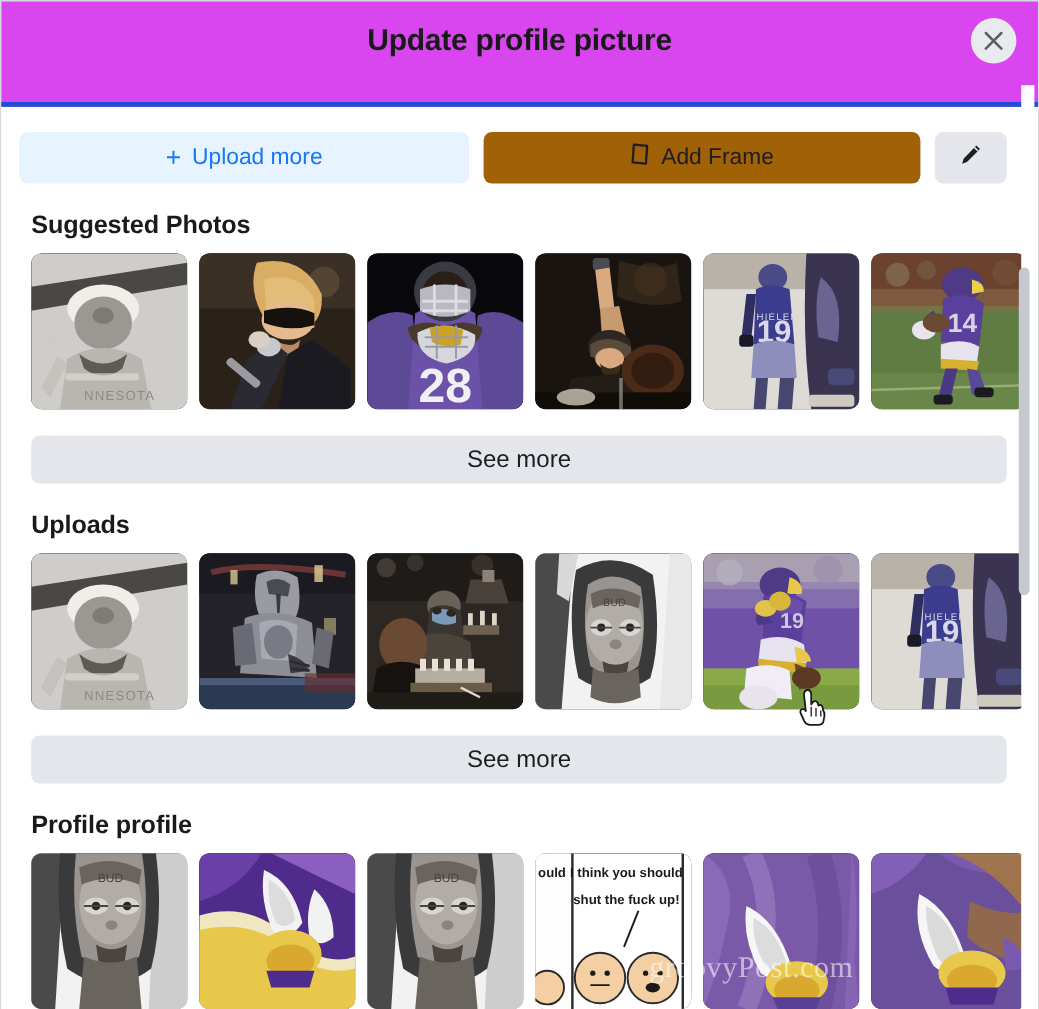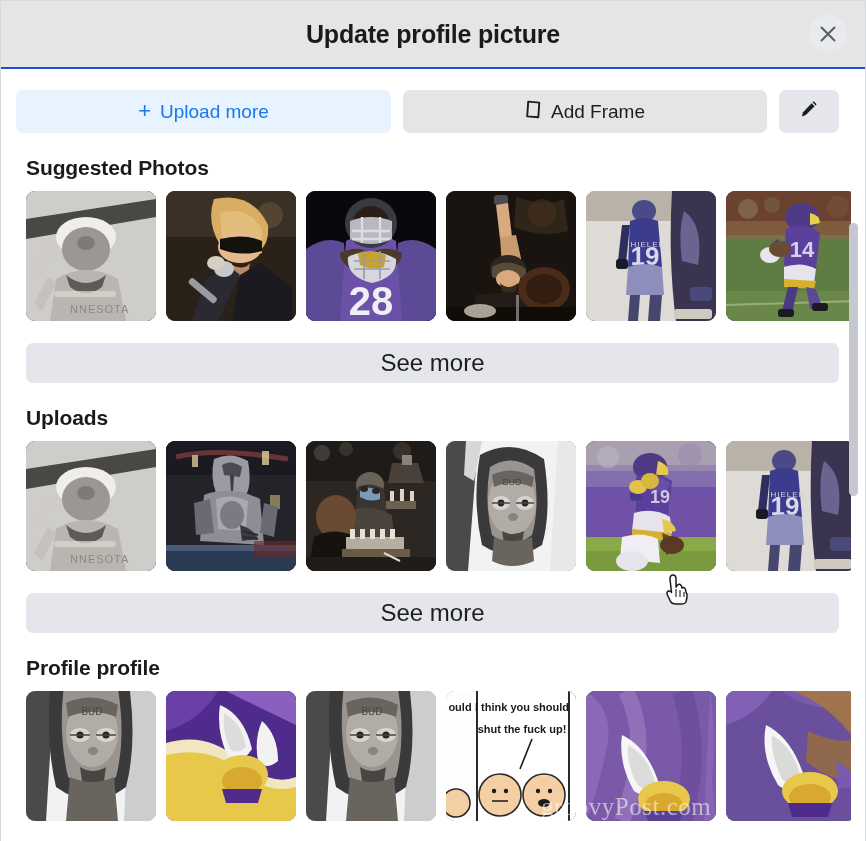--- a/index.html
+++ b/index.html
@@ -16,23 +16,23 @@
     width: 866px; height: 841px;
     background: #ffffff;
     border: 1px solid #d6d9de;
     border-bottom: none;
     overflow: hidden;
   }
 
   
   #header {
     position: relative;
-    height: 68px;
-    border-bottom: 2px solid #1d4ed8;
-    background: #e5e5e5;
+    height: 88px;
+    border-bottom: 4px solid #1d4ed8;
+    background: #d946ef;
   }
   #dialog-title {
     position: absolute;
     left: 0; right: 0; top: 19px;
     text-align: center;
     font-size: 25px;
     font-weight: bold;
     color: #1a1a1a;
     letter-spacing: -0.2px;
   }
@@ -86,21 +86,21 @@
   }
   #upload-photo-button .plus {
     font-size: 22px;
     font-weight: 400;
     line-height: 1;
     position: relative;
     top: -1px;
   }
   #add-frame-button {
     flex: 1 1 auto;
-    background: #e5e5e5;
+    background: #a16207;
     color: #1c1e21;
     justify-content: center;
   }
   #edit-button {
     flex: 0 0 60px;
     background: #e4e6eb;
     color: #1c1e21;
   }
   .icon-frame, .icon-pencil { display: block; }
 
@@ -129,21 +129,21 @@
   .thumb svg { display: block; width: 130px; height: 130px; }
 
   #see-more-suggested, #see-more-uploads {
     margin-top: 22px;
     width: 100%;
     height: 40px;
     background: #e4e6eb;
     border: none;
     border-radius: 7px;
     font-family: "Liberation Sans", sans-serif;
-    font-size: 24px;
+    font-size: 20px;
     color: #1c1e21;
     cursor: pointer;
   }
 
   
   #profile-pictures-grid .thumb { height: 130px; }
 
   
   #cursor {
     position: absolute;

